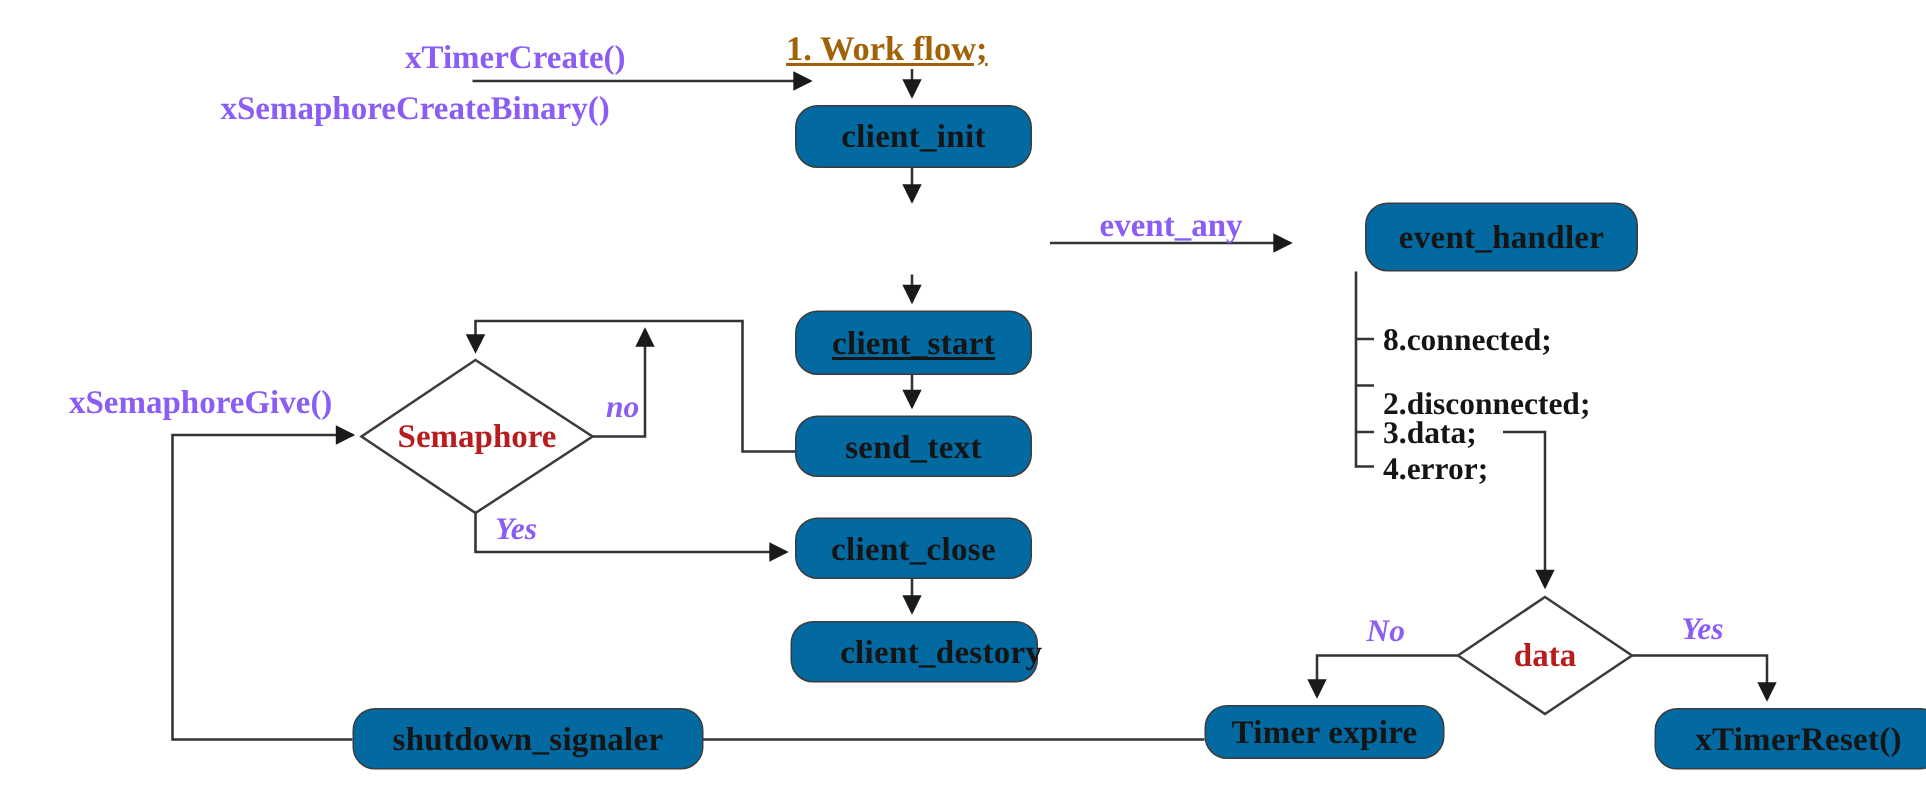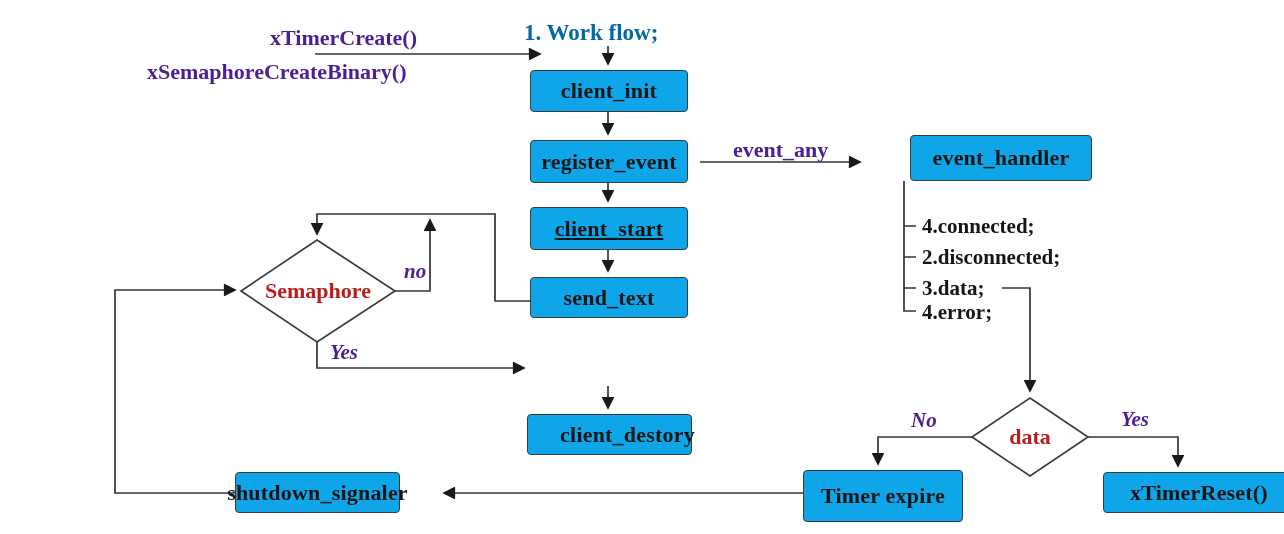--- a/index.html
+++ b/index.html
@@ -2,32 +2,32 @@
 <html><head>
 <meta charset="utf-8">
 <style>
   html,body{margin:0;padding:0;background:#ffffff;}
   .stage{
     position:relative;width:1284px;height:534px;background:#ffffff;
     overflow:hidden;font-family:"Liberation Serif","DejaVu Serif",serif;
   }
   .layer{position:absolute;left:0;top:0;width:1284px;height:534px;}
   .node{
-    position:absolute;box-sizing:border-box;background:#0ea5e9;
-    border:1.7px solid #3c3c3c;border-radius:4px;
+    position:absolute;box-sizing:border-box;background:#0369a1;
+    border:1.7px solid #3c3c3c;border-radius:15px;
     display:flex;align-items:center;justify-content:center;
     font-weight:600;font-size:22px;color:#151515;white-space:nowrap;
     letter-spacing:.2px;
   }
   .dlabel{
     position:absolute;display:flex;align-items:center;justify-content:center;
     font-weight:600;font-size:22px;color:#b91c1c;white-space:nowrap;
   }
   .lbl{
-    position:absolute;font-weight:600;font-size:22px;color:#4c1d95;
+    position:absolute;font-weight:600;font-size:22px;color:#8b5cf6;
     white-space:nowrap;line-height:1;
   }
   .lbl.it{font-style:italic;font-weight:700;font-size:21px;}
   .lbl.title{font-weight:700;font-size:23px;}
   .list-item{
     position:absolute;font-weight:600;font-size:21px;color:#151515;
     white-space:nowrap;line-height:1;
   }
 </style>
 </head>
@@ -70,43 +70,44 @@
 
       <path d="M235,493 H115 V290 H235" marker-end="url(#ah)"></path>
 
       <path d="M803,493 H444" marker-end="url(#ah)"></path>
 
       <polygon points="317,240 395,291 317,342 241,291" fill="#ffffff" stroke="#3c3c3c"></polygon>
       <polygon points="1030,398 1088,437 1030,476 972,437" fill="#ffffff" stroke="#3c3c3c"></polygon>
     </g>
   </svg>
 
-  <div class="lbl title" style="left: 524px; top: 21px; color: #0369a1;">1. Work flow;</div>
+  <div class="lbl title" style="left: 524px; top: 21px; color: #a16207; text-decoration: underline;">1. Work flow;</div>
 
   <div class="lbl" style="left:270px;top:27px;">xTimerCreate()</div>
   <div class="lbl" style="left:147px;top:61px;">xSemaphoreCreateBinary()</div>
 
   <div class="node" style="left:530px;top:70px;width:158px;height:42px;">client_init</div>
-  <div class="node" style="left:530px;top:140px;width:158px;height:43px;">register_event</div>
   <div class="node" style="left:530px;top:207px;width:158px;height:43px;text-decoration:underline;">client_start</div>
   <div class="node" style="left:530px;top:277px;width:158px;height:41px;">send_text</div>
+  <div class="node" style="left:530px;top:345px;width:158px;height:41px;">client_close</div>
   <div class="node" style="left:527px;top:414px;width:165px;height:41px;padding-left:36px;">client_destory</div>
 
   <div class="lbl" style="left:733px;top:139px;">event_any</div>
   <div class="node" style="left:873px;top:135px;width:182px;height:46px;margin-left:37px;">event_handler</div>
-  <div class="list-item" style="left:922px;top:216px;">4.connected;</div>
-  <div class="list-item" style="left:922px;top:247px;">2.disconnected;</div>
+  <div class="list-item" style="left:922px;top:216px;">8.connected;</div>
+  <div class="list-item" style="left:922px;top:259px;">2.disconnected;</div>
   <div class="list-item" style="left:922px;top:278px;">3.data;</div>
   <div class="list-item" style="left:922px;top:302px;">4.error;</div>
 
+  <div class="lbl" style="left:46px;top:257px;">xSemaphoreGive()</div>
   <div class="dlabel" style="left:248px;top:279px;width:140px;height:24px;">Semaphore</div>
   <div class="lbl it" style="left:404px;top:261px;">no</div>
   <div class="lbl it" style="left:330px;top:342px;">Yes</div>
 
   <div class="dlabel" style="left:990px;top:425px;width:80px;height:24px;">data</div>
   <div class="lbl it" style="left:911px;top:410px;">No</div>
   <div class="lbl it" style="left:1121px;top:409px;">Yes</div>
 
-  <div class="node" style="left:235px;top:472px;width:165px;height:41px;">shutdown_signaler</div>
-  <div class="node" style="left:803px;top:470px;width:160px;height:52px;">Timer expire</div>
+  <div class="node" style="left:235px;top:472px;width:234px;height:41px;">shutdown_signaler</div>
+  <div class="node" style="left:803px;top:470px;width:160px;height:36px;">Timer expire</div>
   <div class="node" style="left:1103px;top:472px;width:192px;height:41px;">xTimerReset()</div>
 
 </div>
 
 </body></html>

